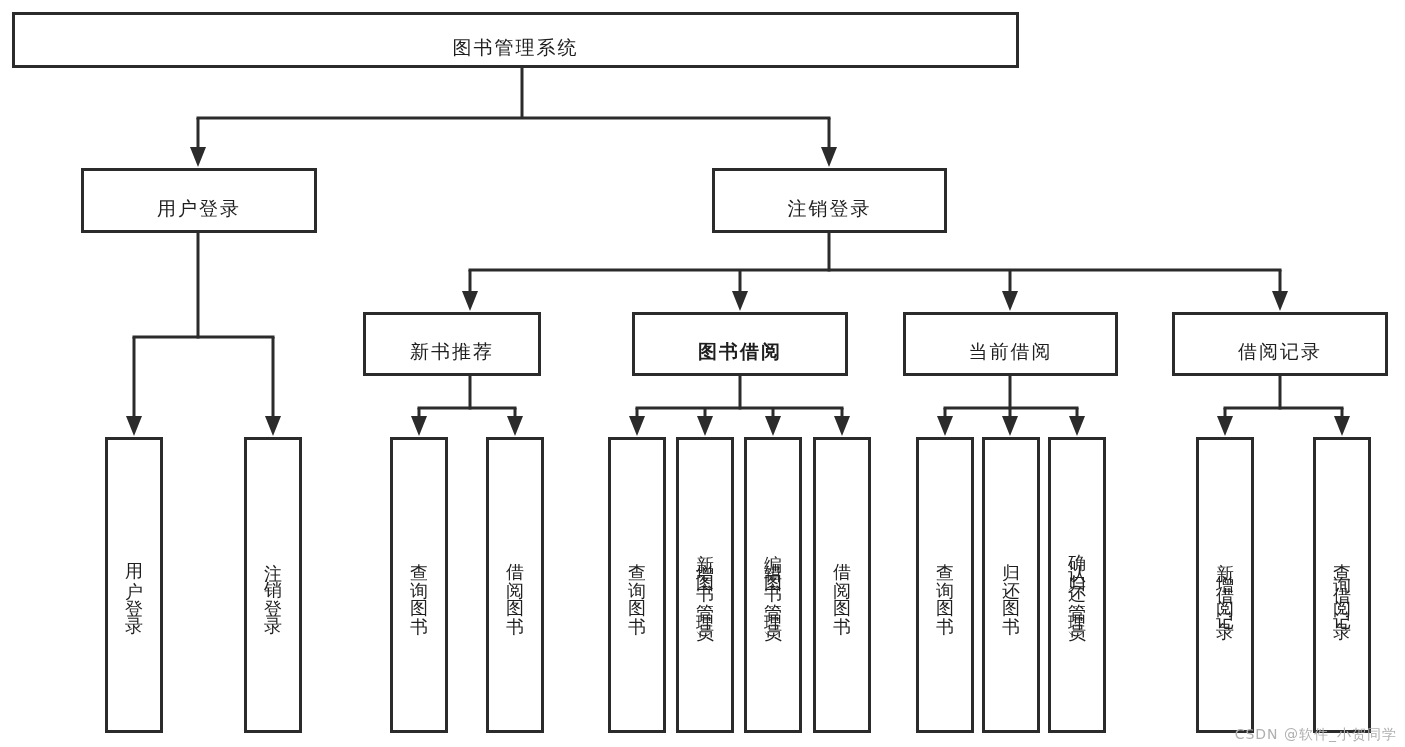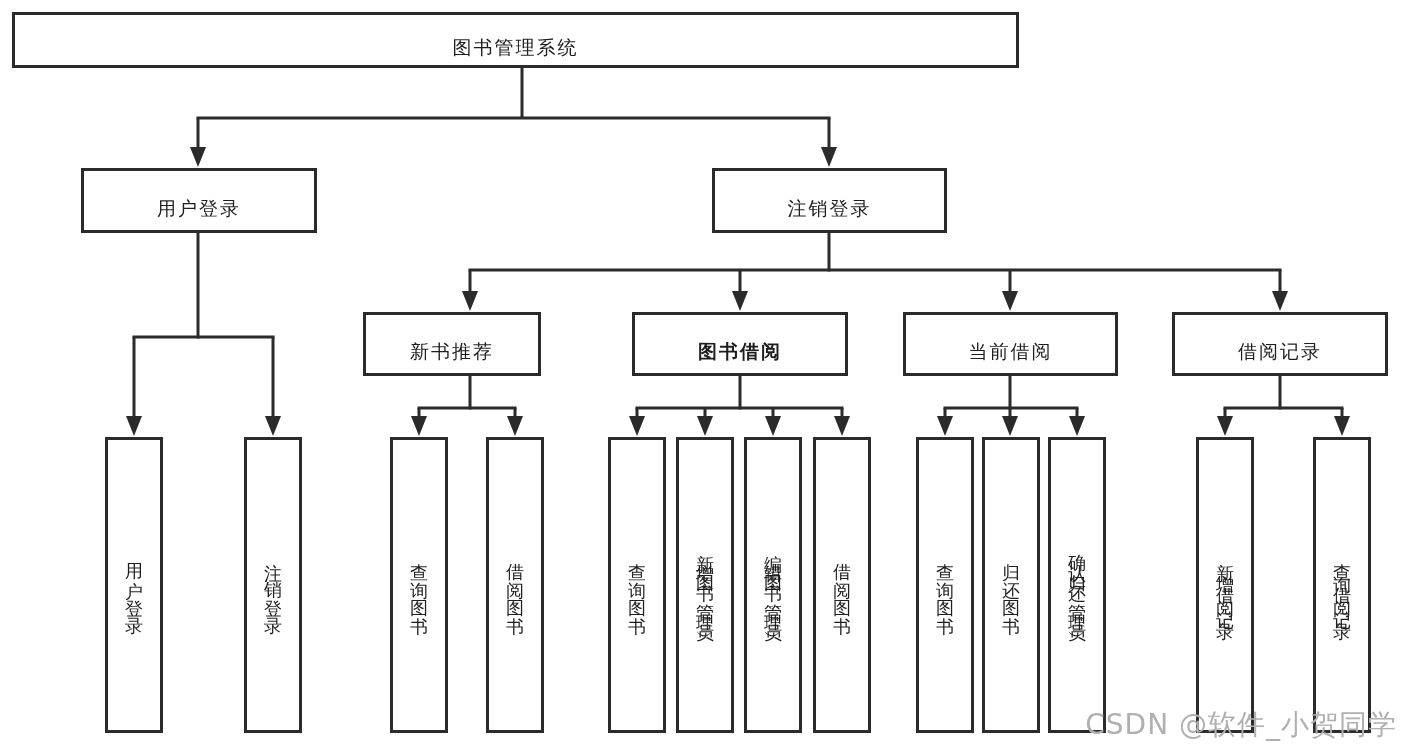--- a/index.html
+++ b/index.html
@@ -42,21 +42,21 @@
     writing-mode: vertical-rl;
     text-orientation: mixed;
     font-size: 18px;
     line-height: 1;
     white-space: nowrap;
   }
   .watermark {
     position: absolute;
     right: 8px;
     bottom: 3px;
-    font-size: 28px;
+    font-size: 14px;
     color: #b0b0b0;
     letter-spacing: 1px;
     z-index: 5;
     white-space: nowrap;
     margin-top: 33px;
   }
 </style>
 </head>
 <body>
 

